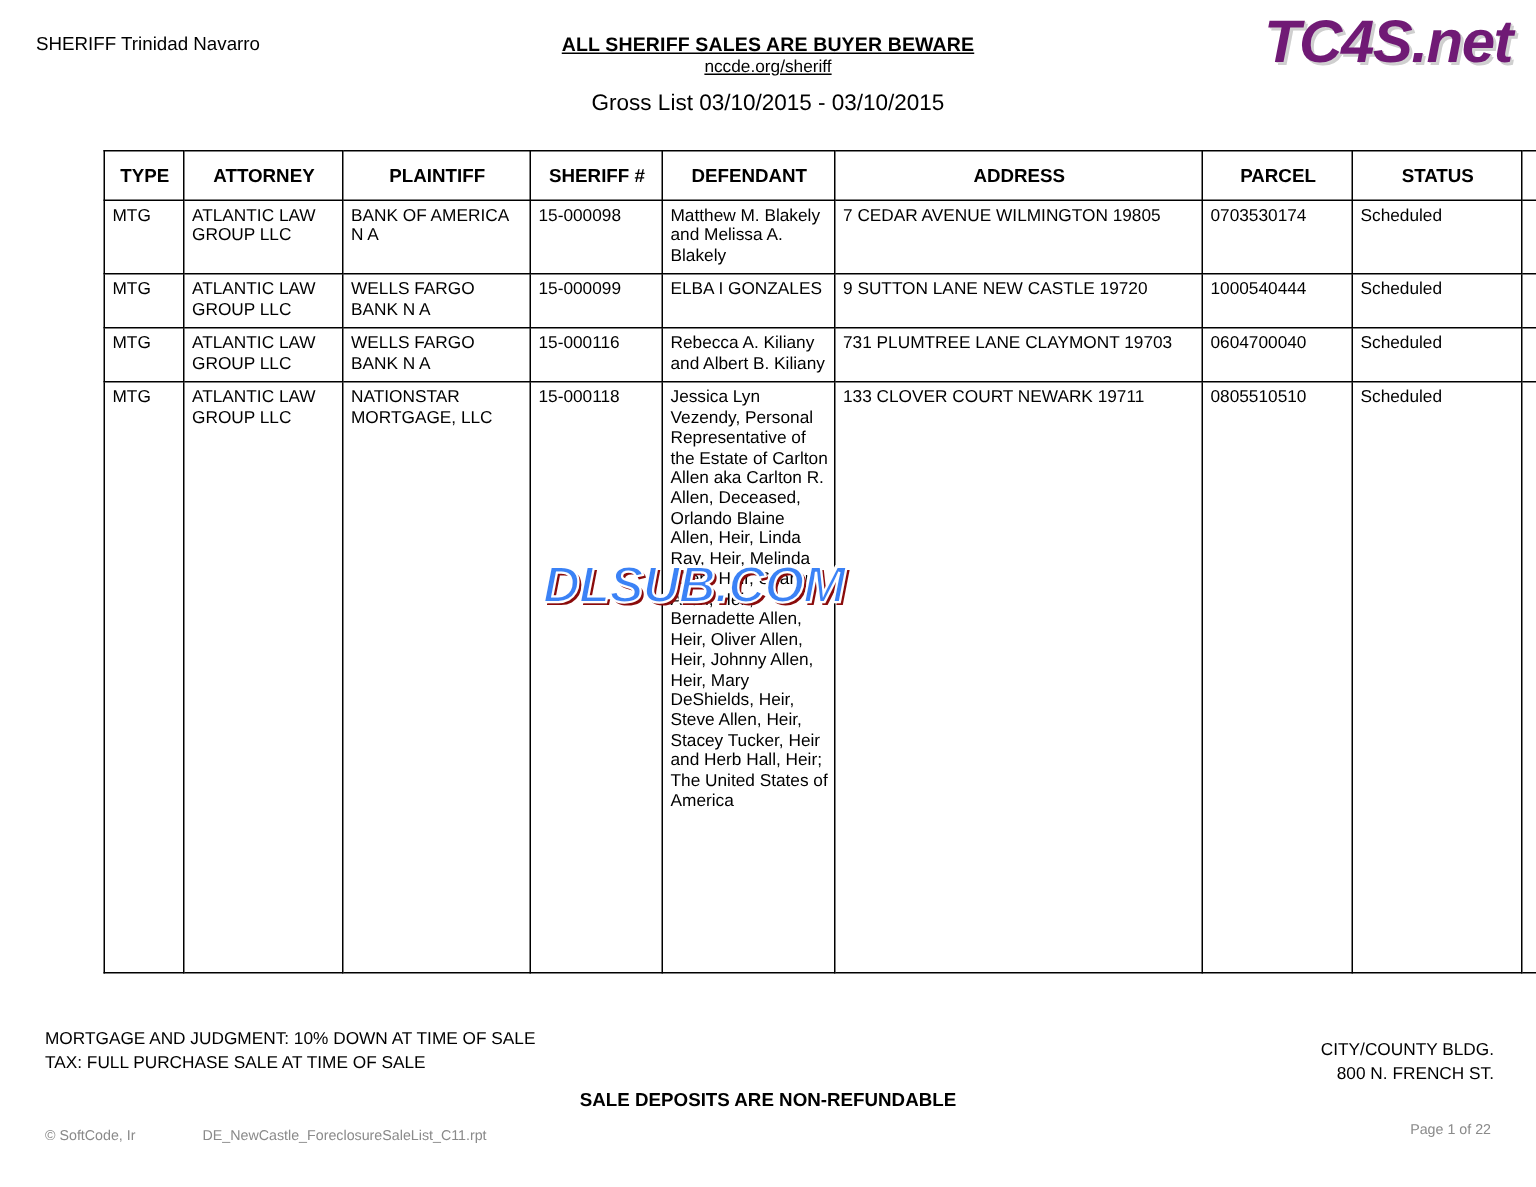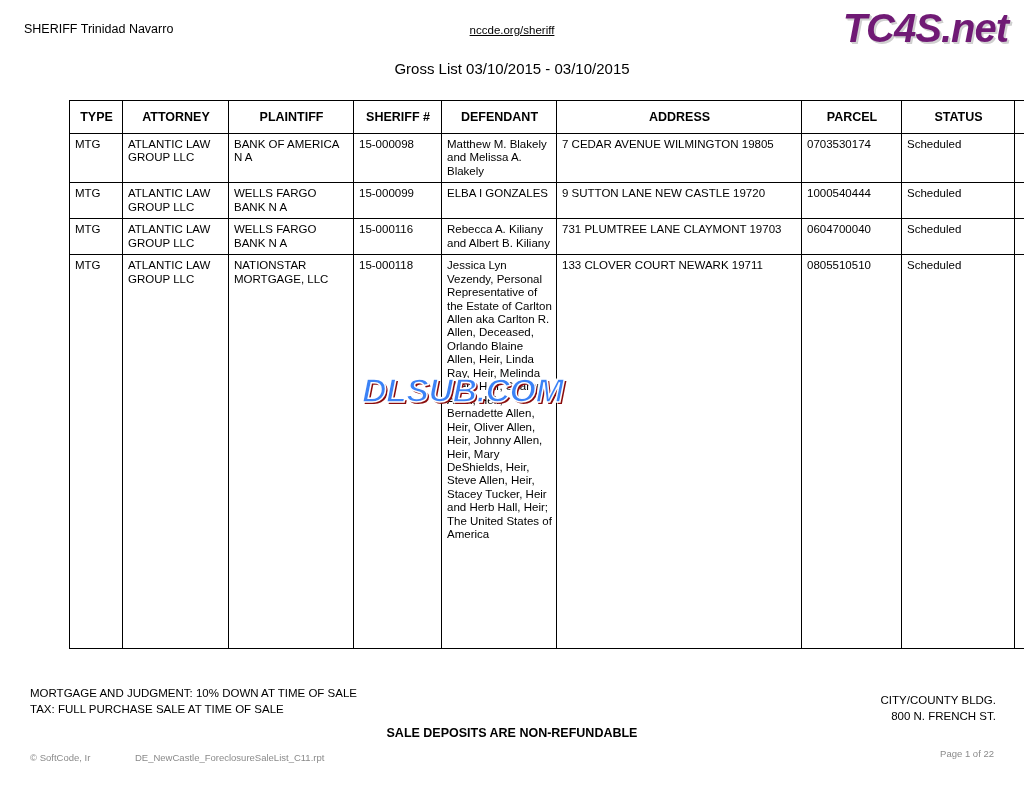--- a/index.html
+++ b/index.html
@@ -186,20 +186,21 @@
   }
 </style>
 </head>
 <body>
 
 <div class="page">
 
   <div class="hdr-sheriff">SHERIFF Trinidad Navarro</div>
 
   <div class="hdr-center">
+    <div class="hdr-beware">ALL SHERIFF SALES ARE BUYER BEWARE</div>
     <div class="hdr-url">nccde.org/sheriff</div>
   </div>
 
   <div class="hdr-grosslist">Gross List 03/10/2015 - 03/10/2015</div>
 
   <div class="watermark-tc4s">TC4S.net</div>
 
   <div class="tbl-wrap">
     <table class="salelist">
       <thead>

